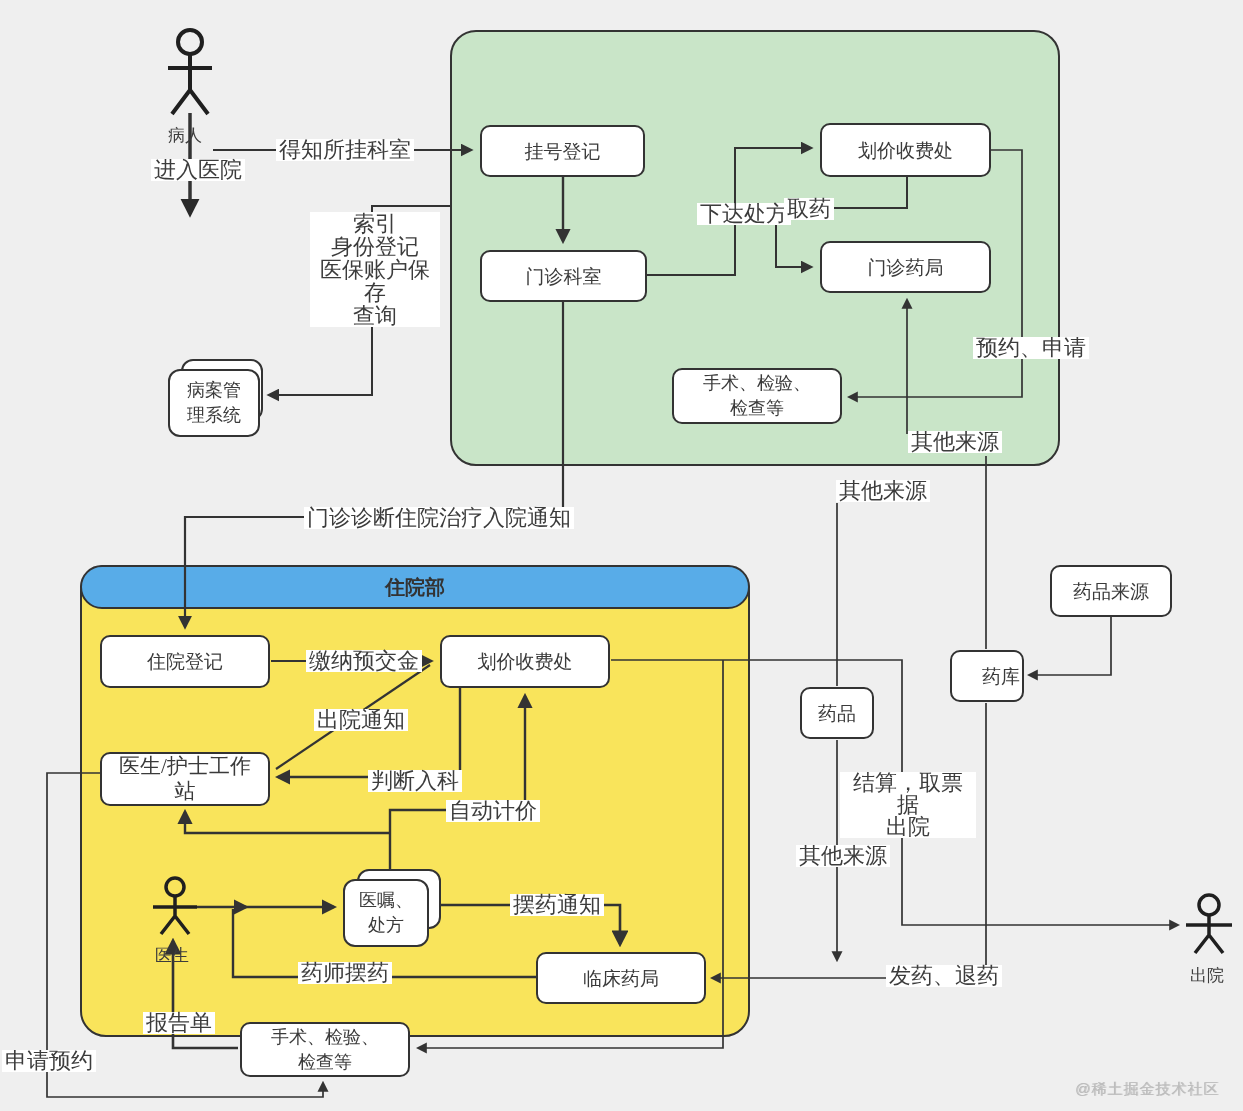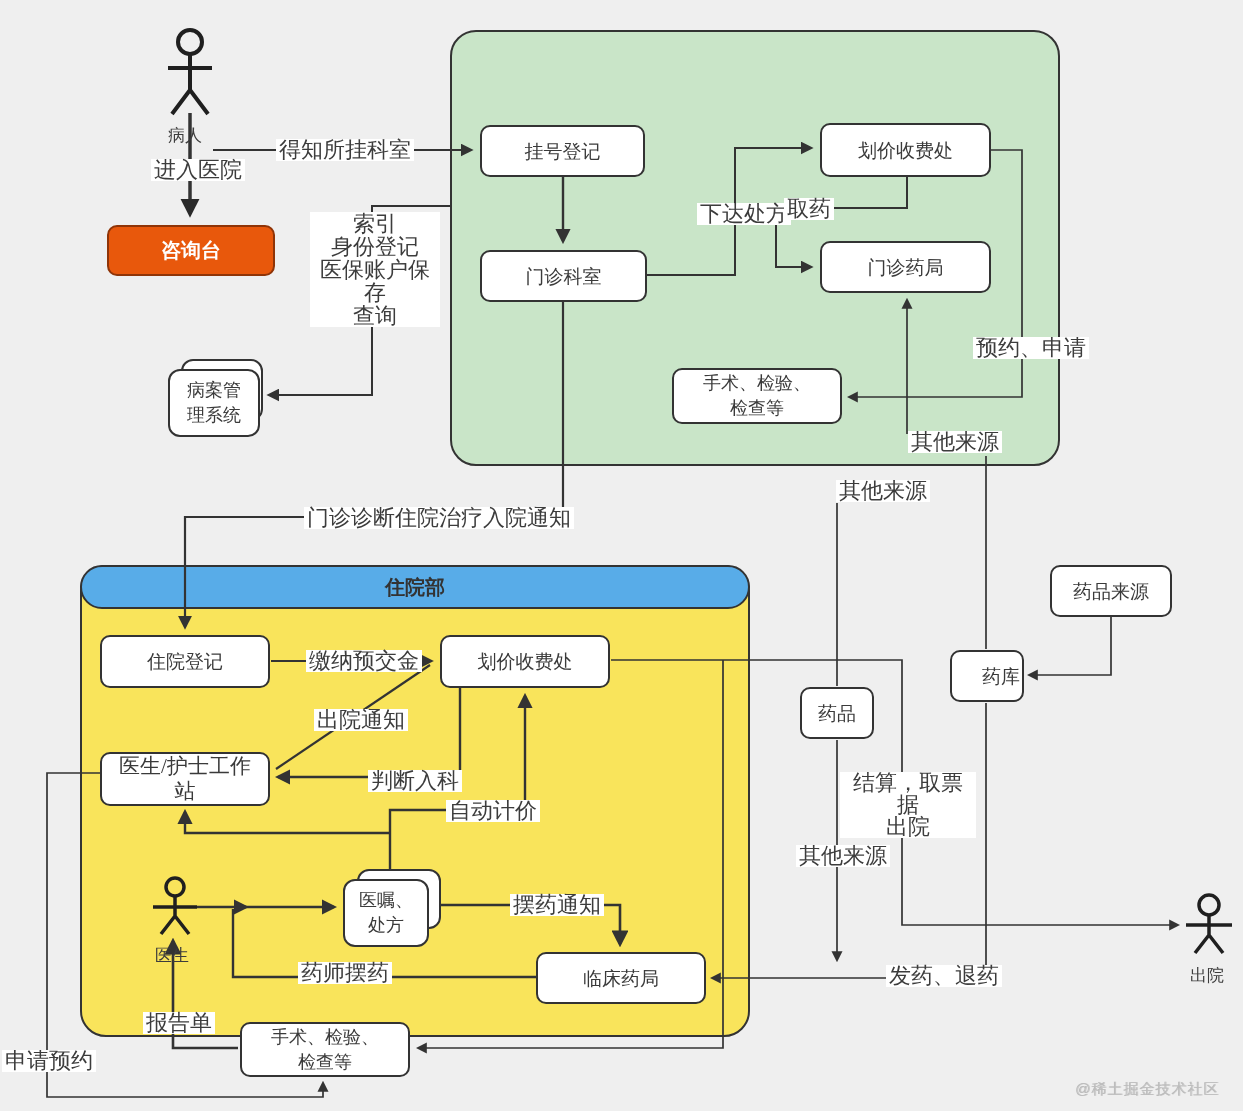--- a/index.html
+++ b/index.html
@@ -103,21 +103,20 @@
   <div class="actor-label" style="left:155px;top:944px;">医生</div>
 
   <svg class="actor" style="left:1183px;top:893px;" width="52" height="64" viewBox="0 0 52 64">
     <g stroke="#1f1f1f" stroke-width="3.5" fill="none">
       <circle cx="26" cy="12" r="10"></circle>
       <path d="M26,22 L26,42 M3,32 L49,32 M26,42 L12,60 M26,42 L40,60"></path>
     </g>
   </svg>
   <div class="actor-label" style="left:1190px;top:964px;">出院</div>
 
-  <div class="node orange" style="left:107px;top:225px;width:168px;height:51px;">咨询台</div>
 
   <div class="node" style="left:480px;top:125px;width:165px;height:52px;">挂号登记</div>
 
   <div class="node" style="left:480px;top:250px;width:167px;height:52px;">门诊科室</div>
 
   <div class="node" style="left:820px;top:123px;width:171px;height:54px;">划价收费处</div>
 
   <div class="node" style="left:820px;top:241px;width:171px;height:52px;">门诊药局</div>
 
   <div class="node twoline" style="left:672px;top:368px;width:170px;height:56px;">手术、检验、检查等</div>

